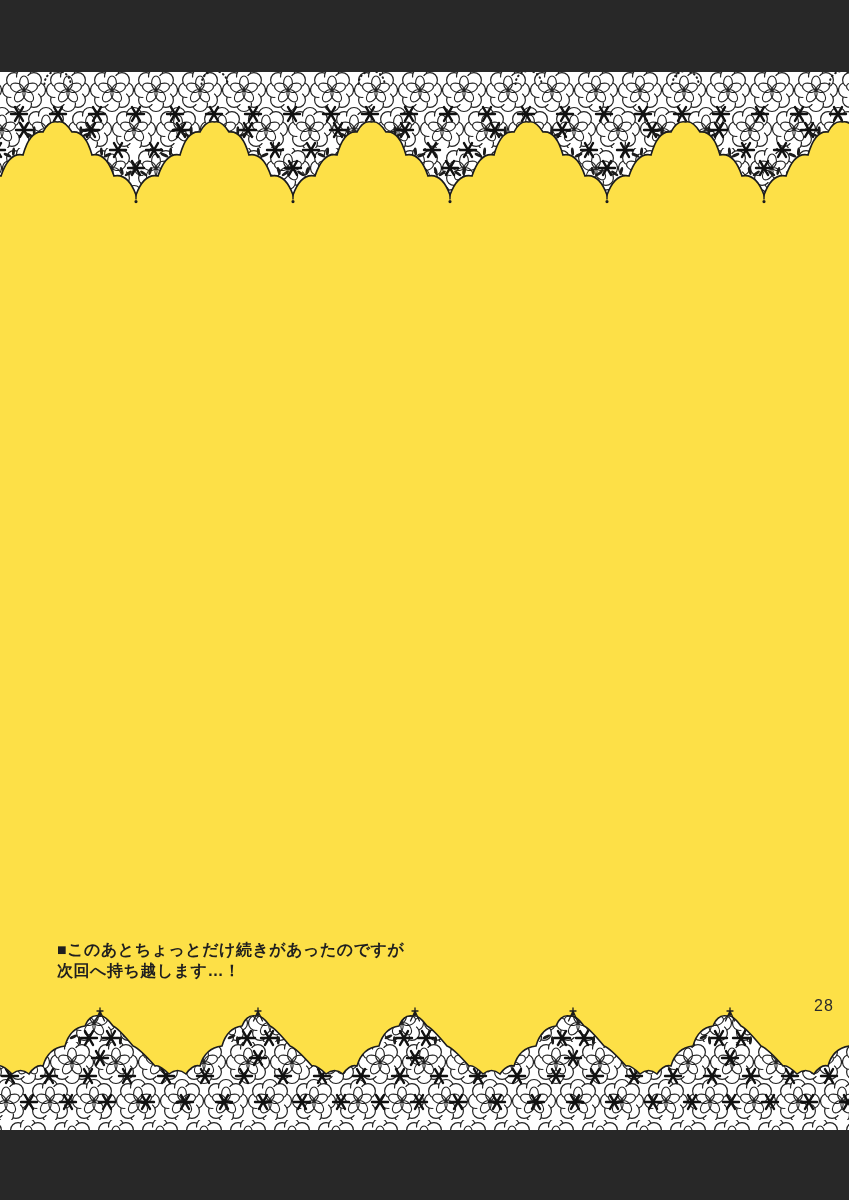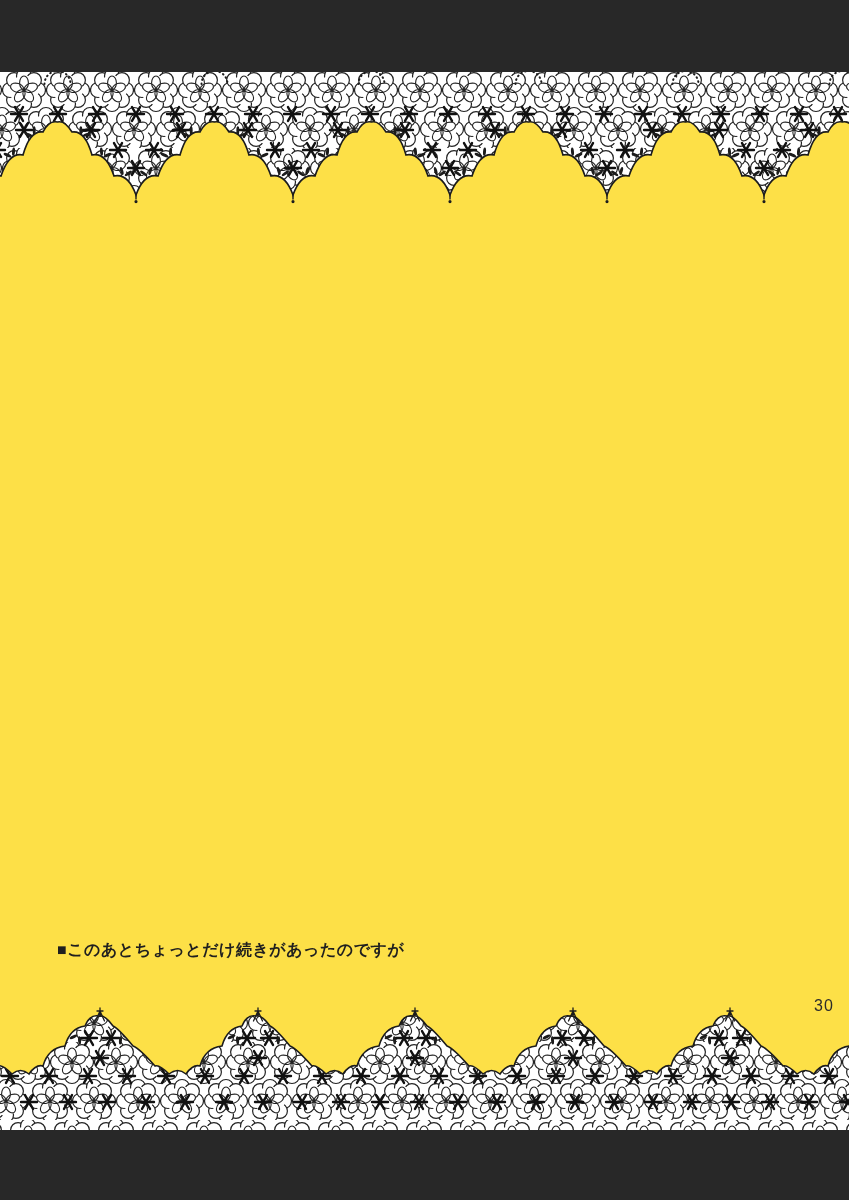--- a/index.html
+++ b/index.html
@@ -218,23 +218,24 @@
       q 8,-22 22,-19 q 8,-24 22,-21 q 7,-25 20,-23 q 6,-12 14.5,-10 q 7,-2 14.5,10 q 13,-2 20,23 q 14,-3 22,21 q 14,-3 22,19
       q 8,-22 22,-19 q 8,-24 22,-21 q 7,-25 20,-23 q 6,-12 14.5,-10 q 7,-2 14.5,10 q 13,-2 20,23 q 14,-3 22,21 q 14,-3 22,19
       q 8,-22 22,-19 q 8,-24 22,-21 q 7,-25 20,-23 q 6,-12 14.5,-10 q 7,-2 14.5,10 q 13,-2 20,23 q 14,-3 22,21 q 14,-3 22,19
       q 8,-22 22,-19 q 8,-24 22,-21 q 7,-25 20,-23 q 6,-12 14.5,-10 q 7,-2 14.5,10 q 13,-2 20,23 q 14,-3 22,21 q 14,-3 22,19"></path>
     <path id="tassels" fill="none" stroke="#1c1c1c" stroke-width="1.4" stroke-linecap="round" d="M -21,122 V 127 M 136,122 V 127 M 293,122 V 127 M 450,122 V 127 M 607,122 V 127 M 764,122 V 127 M 921,122 V 127 "></path>
     <path id="tasselDots" fill="none" stroke="#1c1c1c" stroke-width="3.2" stroke-linecap="round" d="M -21,129.5 L -21,129.6 M 136,129.5 L 136,129.6 M 293,129.5 L 293,129.6 M 450,129.5 L 450,129.6 M 607,129.5 L 607,129.6 M 764,129.5 L 764,129.6 M 921,129.5 L 921,129.6 "></path>
   </svg>
 
   <div class="afterword">
     <div>■このあとちょっとだけ続きがあったのですが</div>
+    <div>次回へ持ち越します…！</div>
   </div>
 
-  <div class="page-number">30</div>
+  <div class="page-number">28</div>
 
   <svg class="lace lace-bottom" id="laceBot" width="849" height="124" viewBox="0 0 849 124">
     <g clip-path="url(#clipBot)">
       <rect x="0" y="0" width="849" height="124" fill="#fff"></rect>
       <rect x="0" y="0" width="849" height="124" fill="url(#rpBot)"></rect>
       <g id="decoBot">
           <use href="#star" xlink:href="#star" transform="translate(-69,32)"></use>
           <use href="#star" xlink:href="#star" transform="translate(-47,32)"></use>
           <use href="#star" xlink:href="#star" transform="translate(-58,52)"></use>
           <use href="#star" xlink:href="#star" transform="translate(89,32)"></use>

